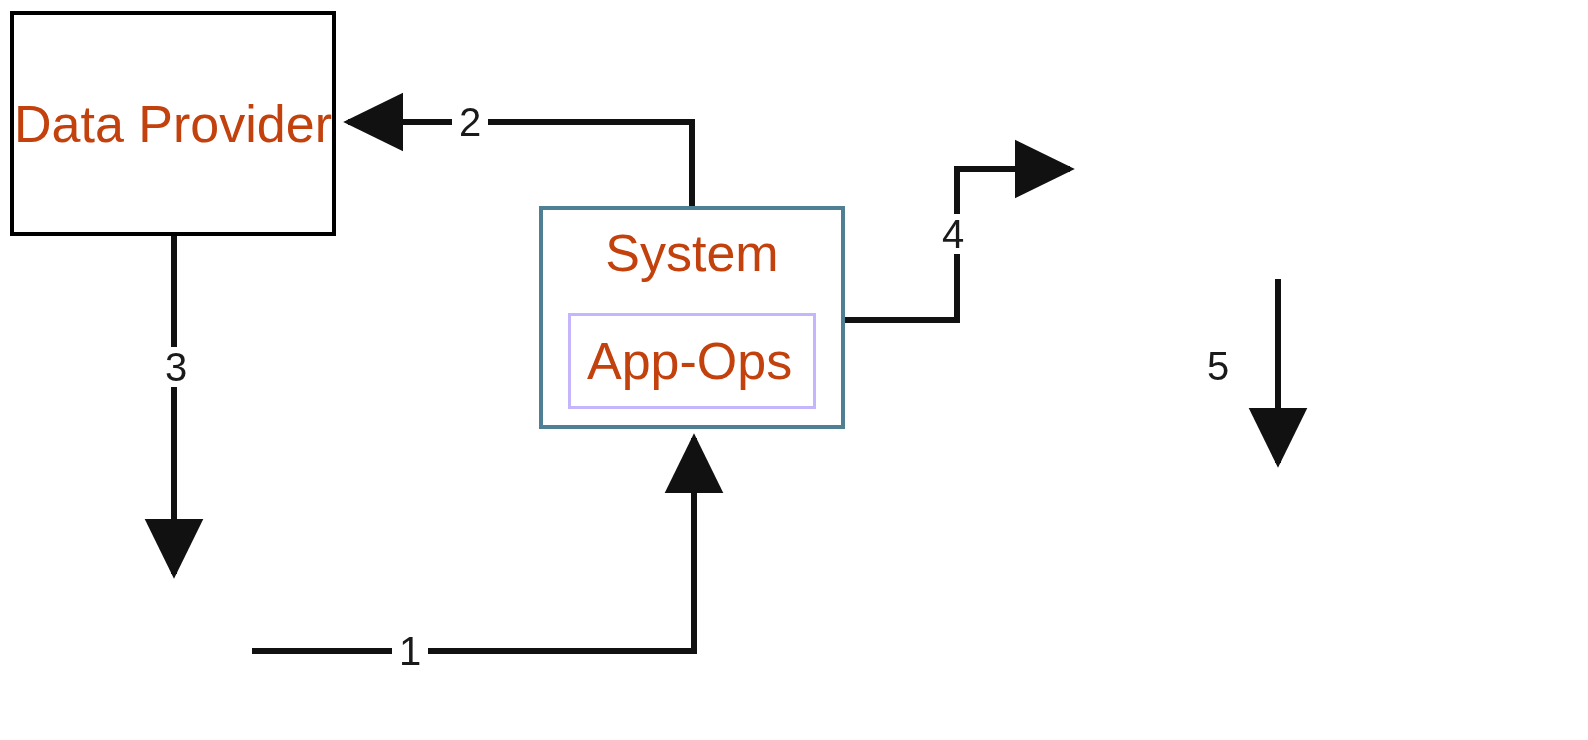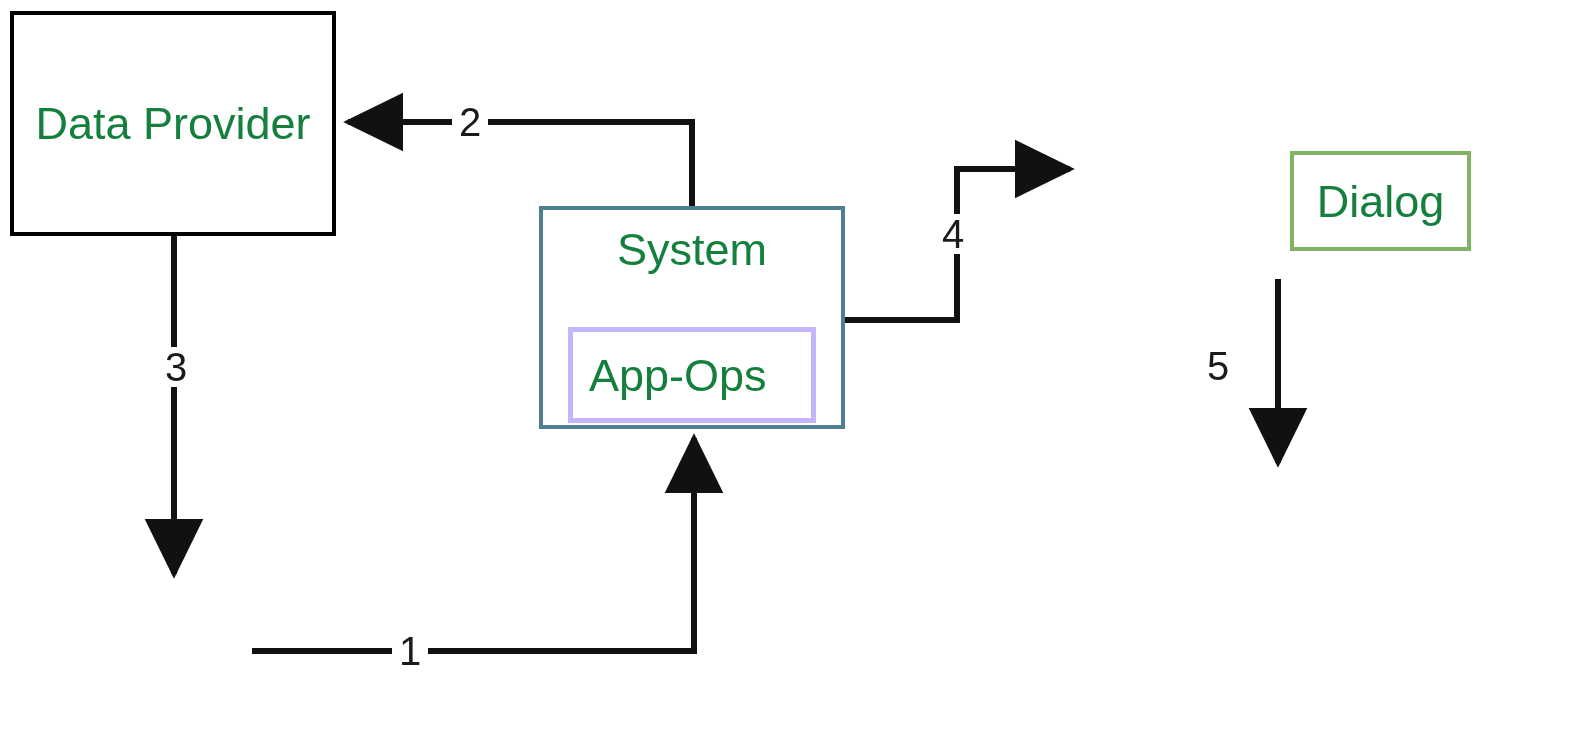--- a/index.html
+++ b/index.html
@@ -20,22 +20,22 @@
     background: #ffffff;
   }
   .node {
     position: absolute;
     box-sizing: border-box;
     background: #ffffff;
     display: flex;
     justify-content: center;
   }
   .node-label {
-    color: #15803d;
-    font-size: 45px;
+    color: #c2410c;
+    font-size: 52px;
     line-height: 1;
     white-space: nowrap;
     user-select: none;
   }
 
   
   #node-data-provider {
     left: 10px; top: 11px;
     width: 326px; height: 225px;
     border: 4px solid #000000;
@@ -55,23 +55,23 @@
   #node-system {
     left: 539px; top: 206px;
     width: 306px; height: 223px;
     border: 4px solid #4e7f92;
     align-items: flex-start;
   }
   #node-system > .node-label { margin-top: 17px; }
 
   
   #node-app-ops {
-    left: 568px; top: 327px;
+    left: 568px; top: 313px;
     width: 248px; height: 96px;
-    border: 5px solid #c4b5fd;
+    border: 3px solid #c4b5fd;
     align-items: center;
     justify-content: flex-start;
   }
   #node-app-ops .node-label { padding-left: 16px; }
 
   
   #node-system-ui {
     left: 1081px; top: 57px;
     width: 404px; height: 222px;
     border: 4px solid #80b364;
@@ -149,18 +149,15 @@
 
   <div class="node" id="node-system">
     <span class="node-label">System</span>
   </div>
 
   <div class="node" id="node-app-ops">
     <span class="node-label">App-Ops</span>
   </div>
 
 
-  <div class="node" id="node-dialog">
-    <span class="node-label">Dialog</span>
-  </div>
 
 
 </div>
 
 </body></html>

